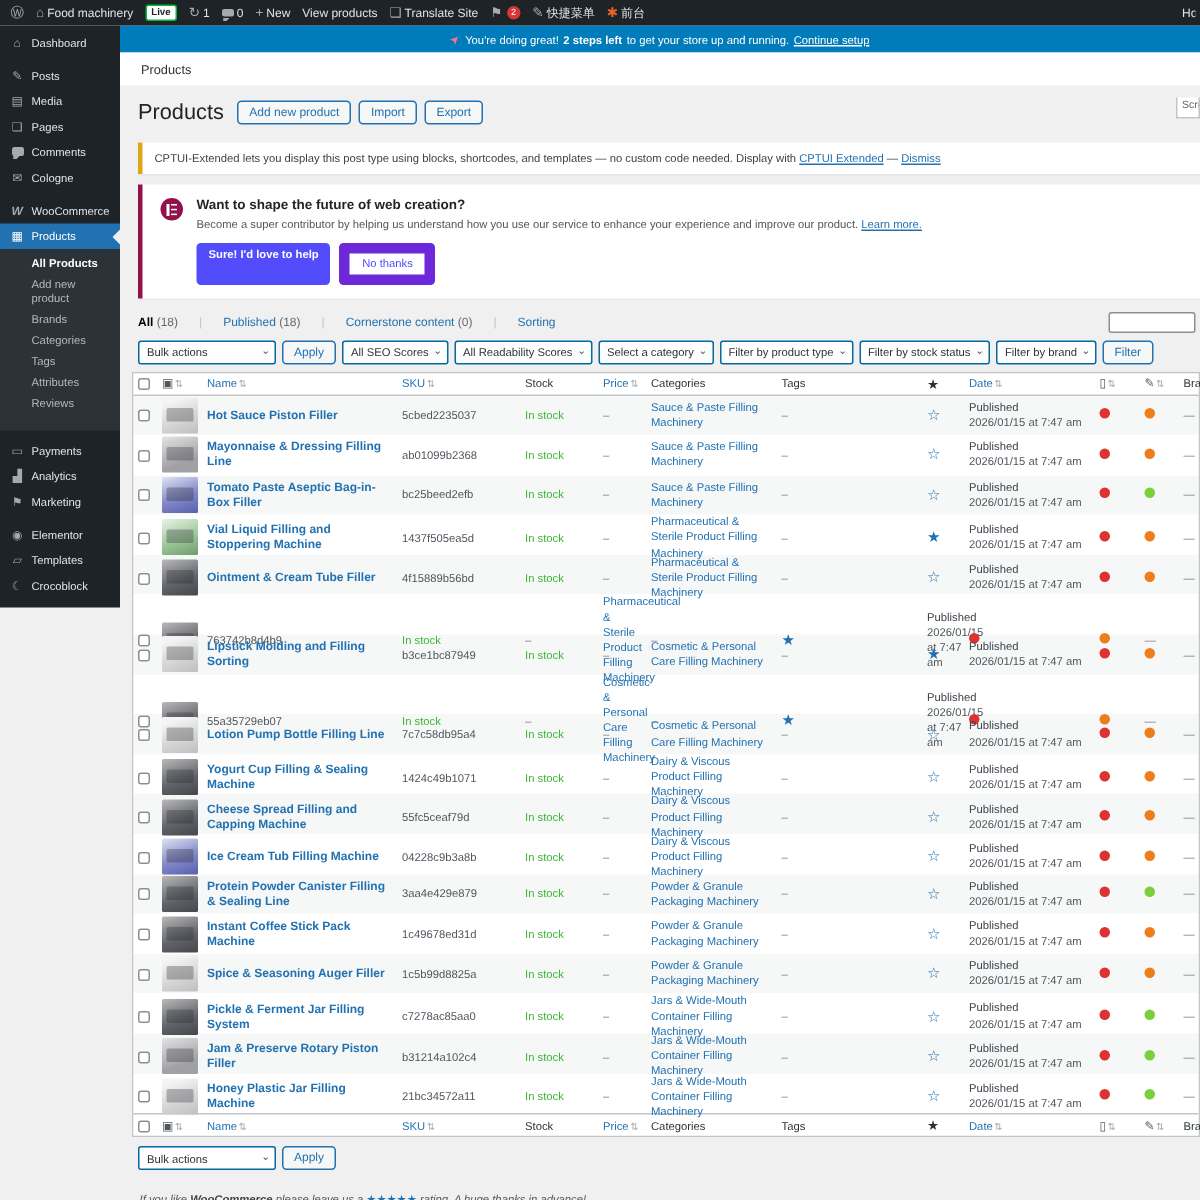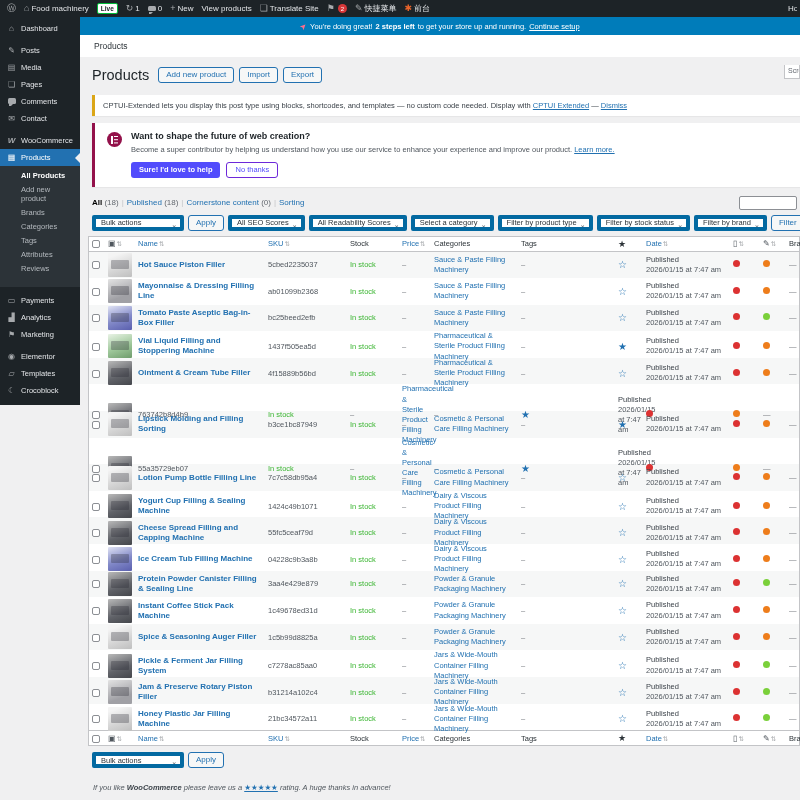--- a/index.html
+++ b/index.html
@@ -48,32 +48,32 @@
   .bluelink{color:#2271b1;text-decoration:underline}
 
   .banner{margin:7px 0 0 4px;background:#fff;border-left:3px solid #93114a;box-shadow:0 1px 1px rgba(0,0,0,.04);padding:8px 26px 9px 12px;display:flex;gap:9px}
   .e-logo{width:15px;height:15px;border-radius:50%;background:#93114a;position:relative;flex:none;margin-top:1px}
   .e-logo::before{content:"";position:absolute;left:4px;top:3.5px;width:2px;height:8px;background:#fff}
   .e-logo::after{content:"";position:absolute;left:7px;top:3.5px;width:4px;height:1.6px;background:#fff;box-shadow:0 3.2px 0 #fff,0 6.4px 0 #fff}
   .banner-title{font-size:9px;font-weight:bold;color:#1d2327}
   .banner-body{font-size:7.5px;color:#50575e;margin-top:4px}
   .banner-btns{margin-top:8px;display:flex;gap:6px}
   .btn-primary{background:#524cfc;color:#fff;border-radius:3px;padding:4px 8px;font-size:7.5px;font-weight:bold;line-height:1}
-  .btn-secondary{background:#fff;color:#524cfc;border:1px solid #6d28d9;border-radius:3px;padding:3px 8px;font-size:7.5px;line-height:1}
+  .btn-secondary{background:#fff;color:#524cfc;border:7px solid #6d28d9;border-radius:3px;padding:3px 8px;font-size:7.5px;line-height:1}
 
   .views-row{margin:9px 3px 0 4px;display:flex;align-items:center;justify-content:space-between}
-  .views{display:flex;gap:3px;align-items:center;font-size:8px;flex-wrap:nowrap}
+  .views{display:flex;gap:14px;align-items:center;font-size:8px;flex-wrap:nowrap}
   .view-link{color:#2271b1;white-space:nowrap}
   .view-link.current .vl{color:#000;font-weight:bold}
   .vc{color:#646970}
   .view-sep{color:#c3c4c7}
   .search-input{width:58px;height:14px;border:1px solid #8c8f94;border-radius:2px;background:#fff}
 
   .toolbar{margin:5px 0 0 4px;display:flex;gap:4px;align-items:center}
-  .select{position:relative;display:inline-flex;align-items:center;border:4px solid #0369a1;border-radius:2px;background:#fff;font-size:7.5px;color:#2c3338;padding:0 12px 0 5px;height:16px;white-space:nowrap}
+  .select{position:relative;display:inline-flex;align-items:center;border:1px solid #0369a1;border-radius:2px;background:#fff;font-size:7.5px;color:#2c3338;padding:0 12px 0 5px;height:16px;white-space:nowrap}
   .select .arrow{position:absolute;right:3px;top:2px;font-size:7px;color:#50575e}
   .bulk-select{min-width:92px}
 
   .ptable{margin-top:5px;background:#fff;border:1px solid #c3c4c7}
   .trow{display:grid;grid-template-columns:16px 30px 130px 82px 52px 32px 87px 97px 28px 87px 30px 26px minmax(0,1fr);align-items:center;padding-left:3px;height:26.6px;background:#fff;font-size:7.5px}
   .trow.alt{background:#f6f7f7}
   .trow.thead{height:15px;border-bottom:1px solid #c3c4c7;background:#fff}
   .trow.tfoot{height:15px;border-top:1px solid #c3c4c7;border-bottom:none;background:#fff}
   .cell{min-width:0}
   .cbx{width:8px;height:8px;border:1px solid #8c8f94;border-radius:2px;background:#fff;display:inline-block;vertical-align:middle}
@@ -175,21 +175,21 @@
     <div class="menu-item">
       <span class="mi-icon">❏</span>
       <span>Pages</span>
     </div>
     <div class="menu-item">
       <span class="mi-icon"><span class="bubble"></span></span>
       <span>Comments</span>
     </div>
     <div class="menu-item">
       <span class="mi-icon">✉</span>
-      <span>Contact</span>
+      <span>Cologne</span>
     </div>
     <div class="menu-sep"></div>
     <div class="menu-item">
       <span class="mi-icon woo-glyph">W</span>
       <span>WooCommerce</span>
     </div>
     <div class="menu-item active">
       <span class="mi-icon">▦</span>
       <span>Products</span>
     </div>

